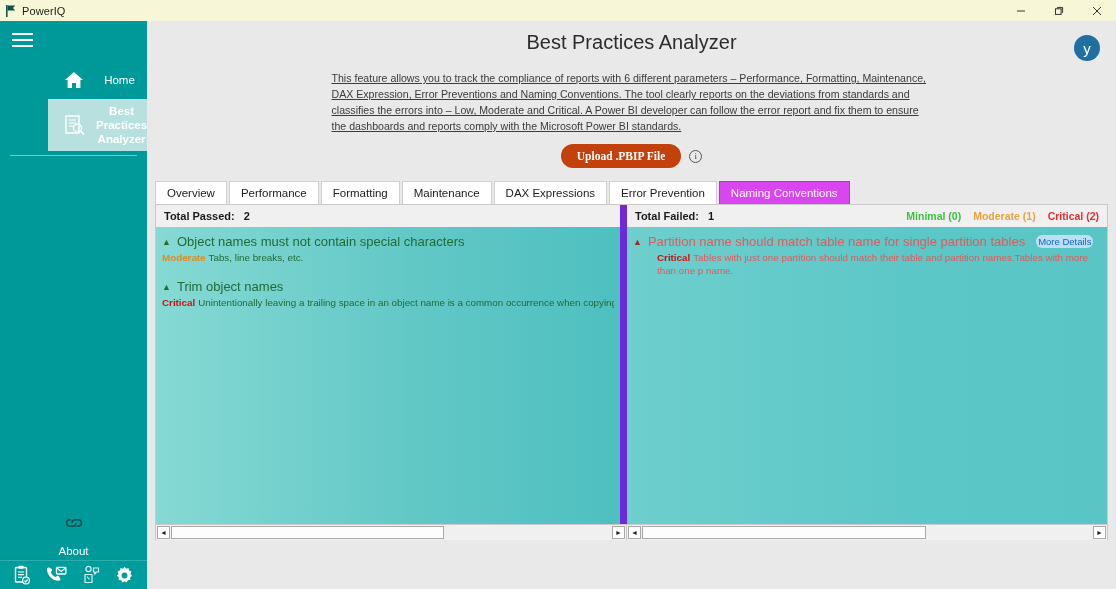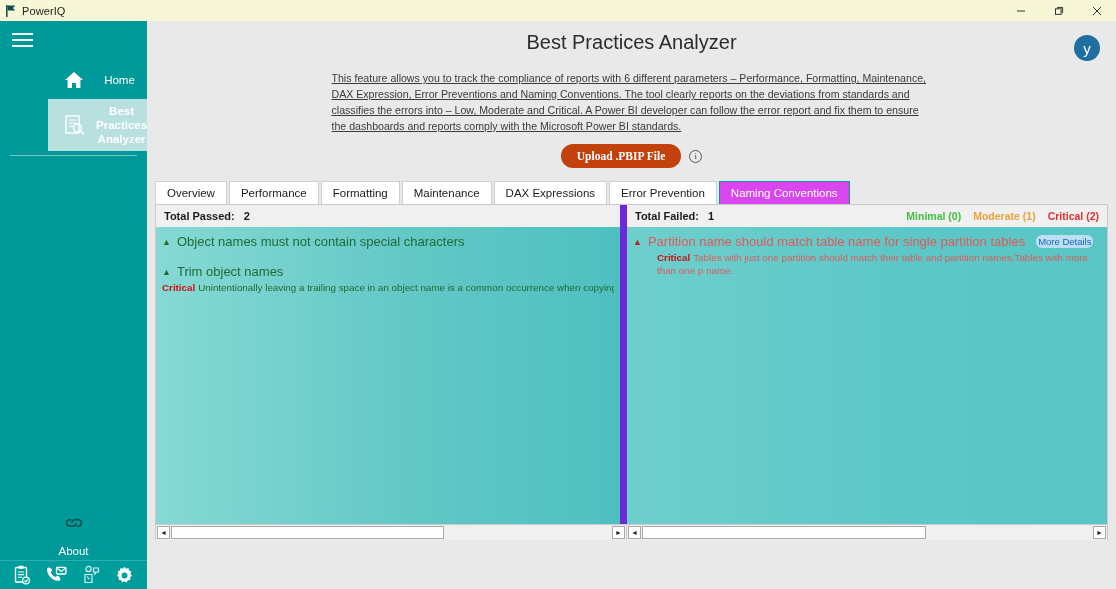--- a/index.html
+++ b/index.html
@@ -330,20 +330,23 @@
               <span>Total Passed:</span>
               <span style="margin-left:6px;">2</span>
             </span>
           </div>
           <div class="panel-body">
             <div class="rule-block">
               <div class="rule-title-row">
                 <span class="collapse-arrow">▲</span>
                 <span class="rule-title">Object names must not contain special characters</span>
               </div>
+              <div class="rule-desc-row">
+                <span class="sev-tag tag-moderate">Moderate</span><span class="desc-text">Tabs, line breaks, etc.</span>
+              </div>
             </div>
             <div class="rule-block" style="padding-top:8px;">
               <div class="rule-title-row">
                 <span class="collapse-arrow">▲</span>
                 <span class="rule-title">Trim object names</span>
               </div>
               <div class="rule-desc-row">
                 <span class="sev-tag tag-critical">Critical</span><span class="desc-text">Unintentionally leaving a trailing space in an object name is a common occurrence when copying/duplic</span>
               </div>
             </div>

